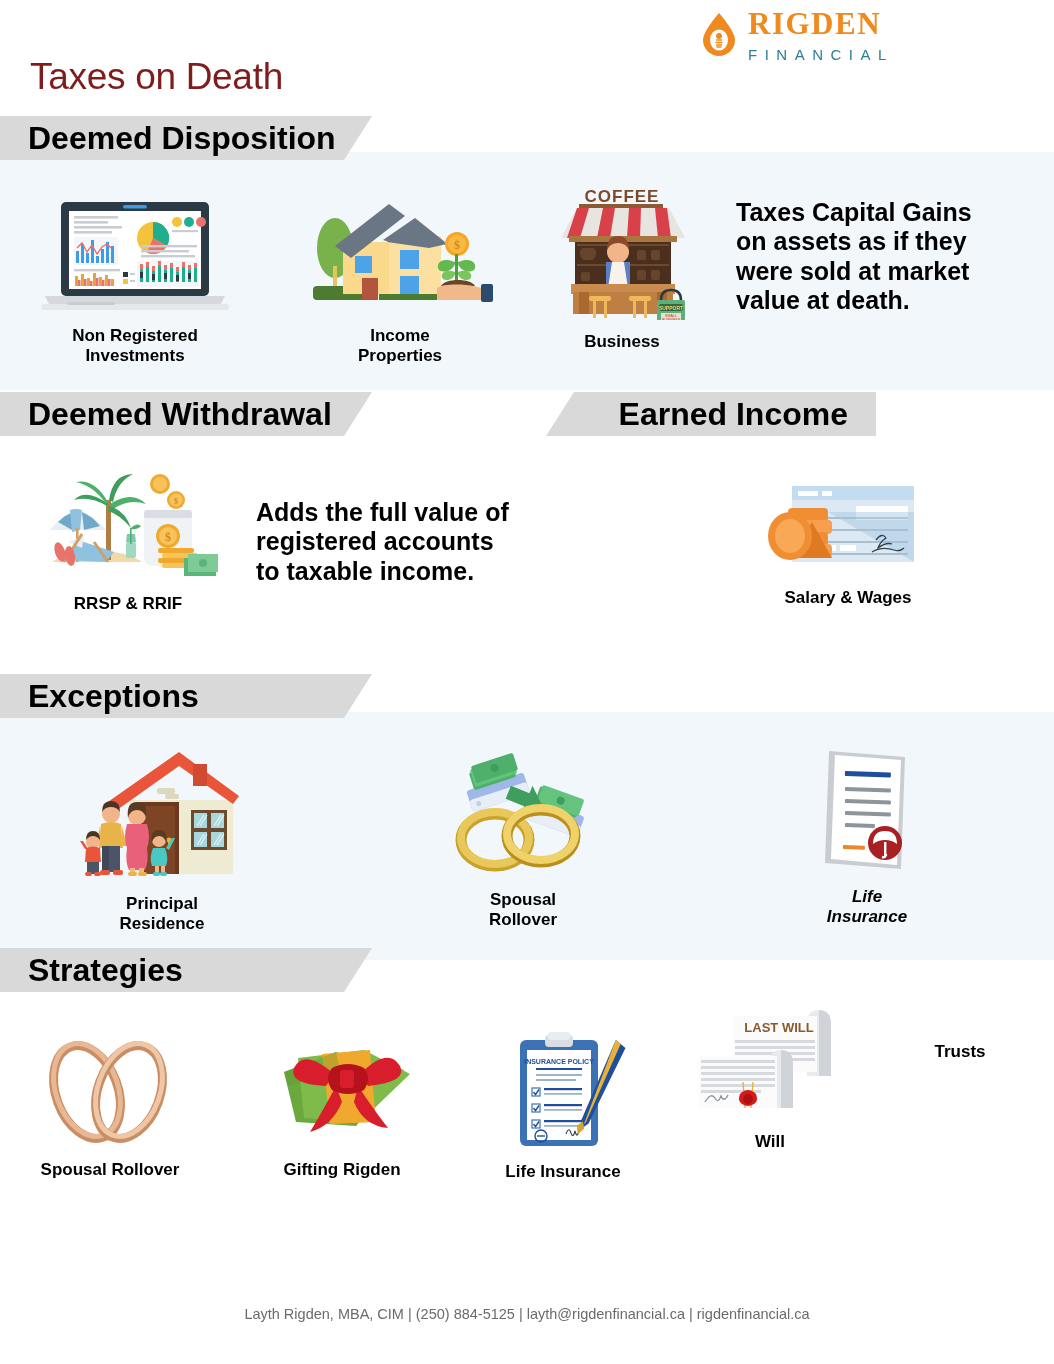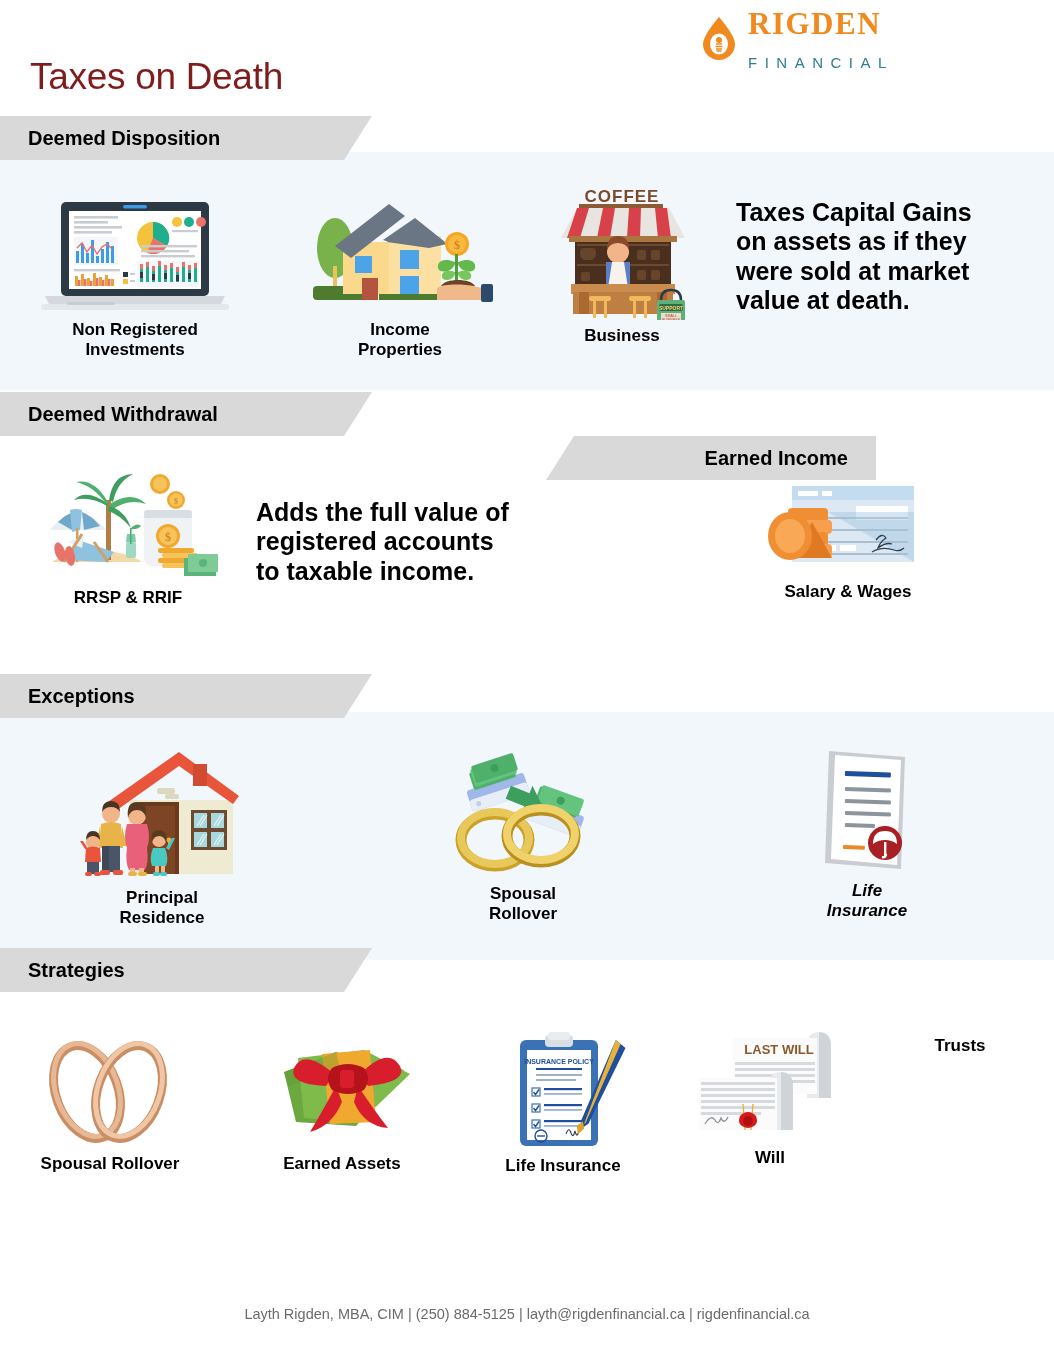--- a/index.html
+++ b/index.html
@@ -14,54 +14,54 @@
   
   .logo { position: absolute; top: 8px; left: 700px; display: flex; align-items: center; gap: 10px; }
   .logo-mark { width: 38px; height: 46px; position: relative; }
   .logo-words { display: flex; flex-direction: column; line-height: 1; }
   .logo-main {
     font-family: "Liberation Serif", serif; font-weight: bold;
     font-size: 31px; color: #F08A1E; letter-spacing: 1.5px;
   }
   .logo-sub {
     font-family: "Liberation Sans", sans-serif; font-weight: 400;
-    font-size: 15px; color: #2E7D95; letter-spacing: 7.5px; margin-top: 16px; text-align: right;
+    font-size: 15px; color: #2E7D95; letter-spacing: 7.5px; margin-top: 8px; text-align: right;
   }
 
   
   .page-title {
     position: absolute; top: 56px; left: 30px;
     font-size: 37px; font-weight: normal; color: #7f1d1d; letter-spacing: -0.3px;
   }
 
   
   .band { position: absolute; left: 0; width: 1054px; background: #F2F7FB; }
   #band-disposition { top: 152px; height: 238px; }
   #band-exceptions  { top: 712px; height: 248px; }
 
   
   .banner {
     position: absolute; height: 44px; background: #D9D9D9;
     display: flex; align-items: center;
   }
-  .banner-label { font-size: 20px; font-weight: bold; color: #000; white-space: nowrap; }
+  .banner-label { font-size: 32px; font-weight: bold; color: #000; white-space: nowrap; }
   .banner.left  { left: 0; padding-left: 28px; clip-path: polygon(0 0, 100% 0, calc(100% - 28px) 100%, 0 100%); padding-right: 60px; }
-  .banner.right { right: 0; padding-right: 28px; clip-path: polygon(28px 0, 100% 0, 100% 100%, 0 100%); padding-left: 60px; justify-content: flex-end; margin-top: 44px; }
+  .banner.right { right: 0; padding-right: 28px; clip-path: polygon(28px 0, 100% 0, 100% 100%, 0 100%); padding-left: 60px; justify-content: flex-end; }
 
   #banner-disposition { top: 116px; width: 372px; }
   #banner-withdrawal  { top: 392px; width: 372px; }
   #banner-earned      { top: 392px; width: 330px; }
   #banner-exceptions  { top: 674px; width: 372px; }
   #banner-strategies  { top: 948px; width: 372px; }
 
   
   .item { position: absolute; display: flex; flex-direction: column; align-items: center; }
   .item .caption {
     font-size: 17px; font-weight: bold; color: #000; text-align: center;
-    line-height: 1.16; margin-top: 6px; white-space: pre-line;
+    line-height: 1.16; margin-top: 12px; white-space: pre-line;
   }
   .art { position: relative; }
 
   .callout {
     position: absolute; font-size: 25px; font-weight: bold; color: #000;
     line-height: 1.17; white-space: pre-line;
   }
   #callout-disposition { top: 198px; left: 736px; width: 300px; }
   #callout-withdrawal  { top: 498px; left: 256px; width: 330px; }
 
@@ -570,21 +570,21 @@
         <g fill="#D81E2C">
           <path d="M70 44 q-30 -26 -40 -6 q-6 16 32 18 Z"></path>
           <path d="M96 44 q28 -28 40 -8 q8 16 -32 20 Z"></path>
           <path d="M72 56 q-14 26 -26 46 q22 -6 32 -30 Z"></path>
           <path d="M94 56 q16 24 30 42 q-24 -2 -34 -26 Z"></path>
         </g>
         <path d="M68 38 q16 -8 32 0 q8 10 0 22 q-16 8 -32 0 q-8 -12 0 -22 Z" fill="#B5121B"></path>
         <rect x="76" y="40" width="14" height="18" rx="3" fill="#D81E2C"></rect>
       </svg>
     </div>
-    <div class="caption">Earned Assets</div>
+    <div class="caption">Gifting Rigden</div>
   </div>
 
   <div class="item" style="top:1030px; left:488px; width:150px;">
     <div class="art">
       <svg width="134" height="120" viewBox="0 0 134 120">
         <rect x="24" y="10" width="78" height="106" rx="6" fill="#3B72B5"></rect>
         <rect x="31" y="20" width="64" height="90" fill="#ffffff"></rect>
         <rect x="49" y="5" width="28" height="12" rx="4" fill="#D8DEE4"></rect>
         <rect x="52" y="2" width="22" height="8" rx="3" fill="#E8EDF2"></rect>
         <text x="63" y="34" font-size="7" font-weight="bold" fill="#1F4E9C" text-anchor="middle" font-family="Liberation Sans, sans-serif">INSURANCE POLICY</text>
@@ -613,21 +613,21 @@
         <g transform="rotate(22 105 60)">
           <path d="M100 8 l12 4 l-6 84 l-4 6 l-4 -6 Z" fill="#1F4E9C"></path>
           <path d="M100 8 l6 2 l-3 86 l-1 2 Z" fill="#E8B23A"></path>
           <path d="M100 96 l4 6 l-4 8 l-4 -8 Z" fill="#D8A52E"></path>
         </g>
       </svg>
     </div>
     <div class="caption">Life Insurance</div>
   </div>
 
-  <div class="item" style="top:1024px; left:690px; width:160px;">
+  <div class="item" style="top:1002px; left:690px; width:160px;">
     <div class="art">
       <svg width="158" height="118" viewBox="0 0 158 118">
         <path d="M128 8 q12 0 12 14 v52 h-12 Z" fill="#D0D4D8"></path>
         <path d="M128 8 q-12 0 -12 14 v52 h12 Z" fill="#E8EBEE"></path>
         <rect x="42" y="14" width="84" height="56" fill="#FBFBFC"></rect>
         <text x="88" y="30" font-size="13" font-weight="bold" fill="#8B5A2B" text-anchor="middle" font-family="Liberation Sans, sans-serif">LAST WILL</text>
         <g fill="#D6DADE">
           <rect x="44" y="38" width="80" height="3"></rect>
             <rect x="44" y="44" width="80" height="3"></rect>
           <rect x="44" y="50" width="80" height="3"></rect>

